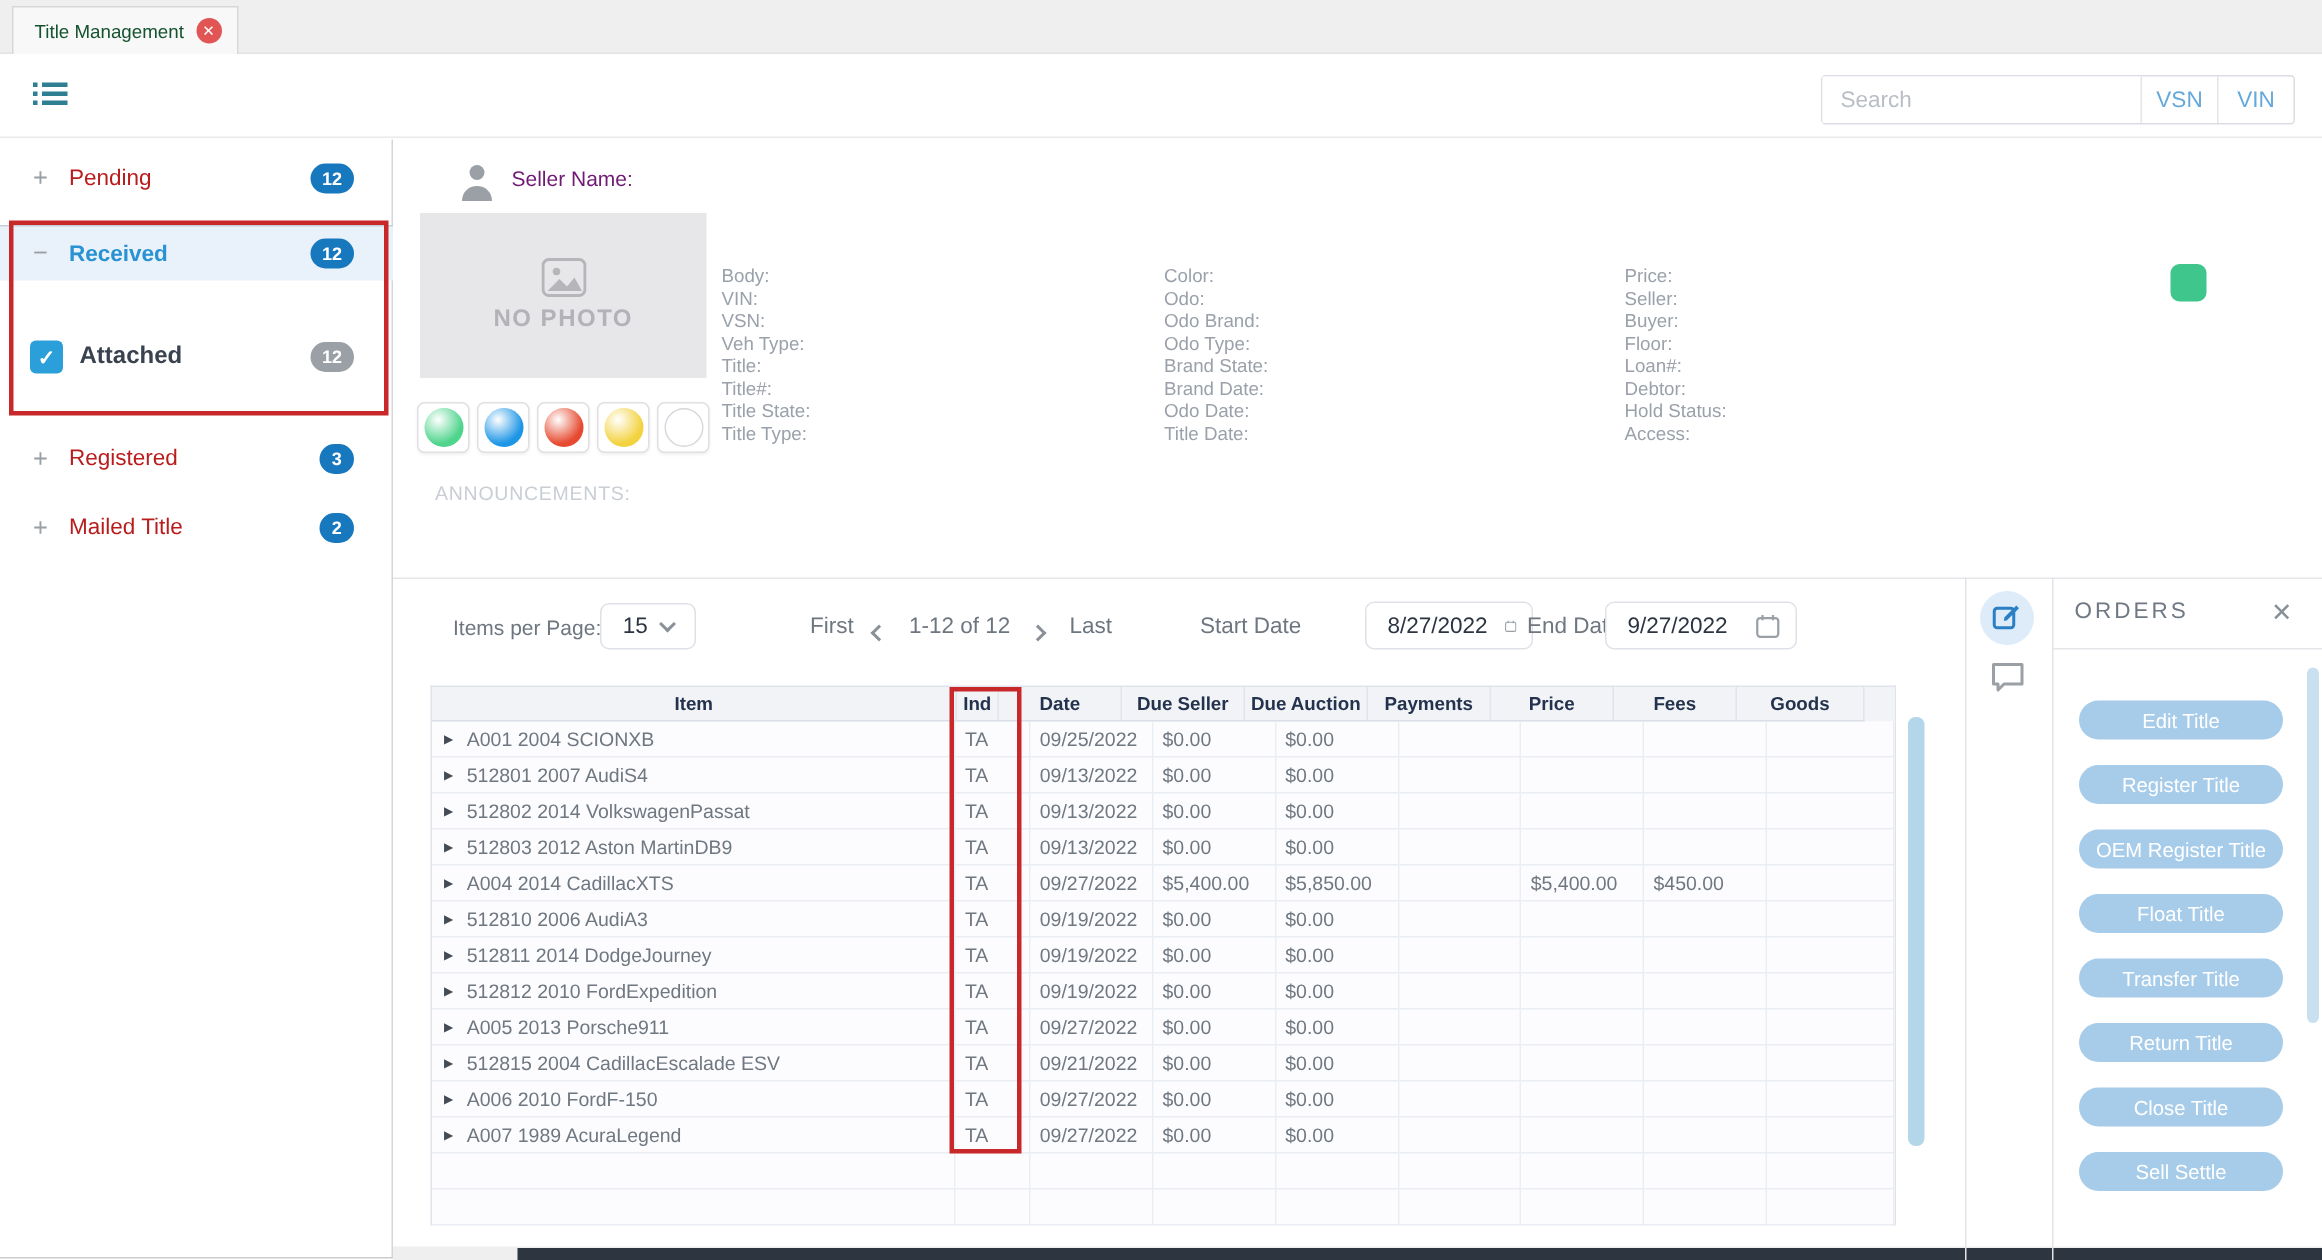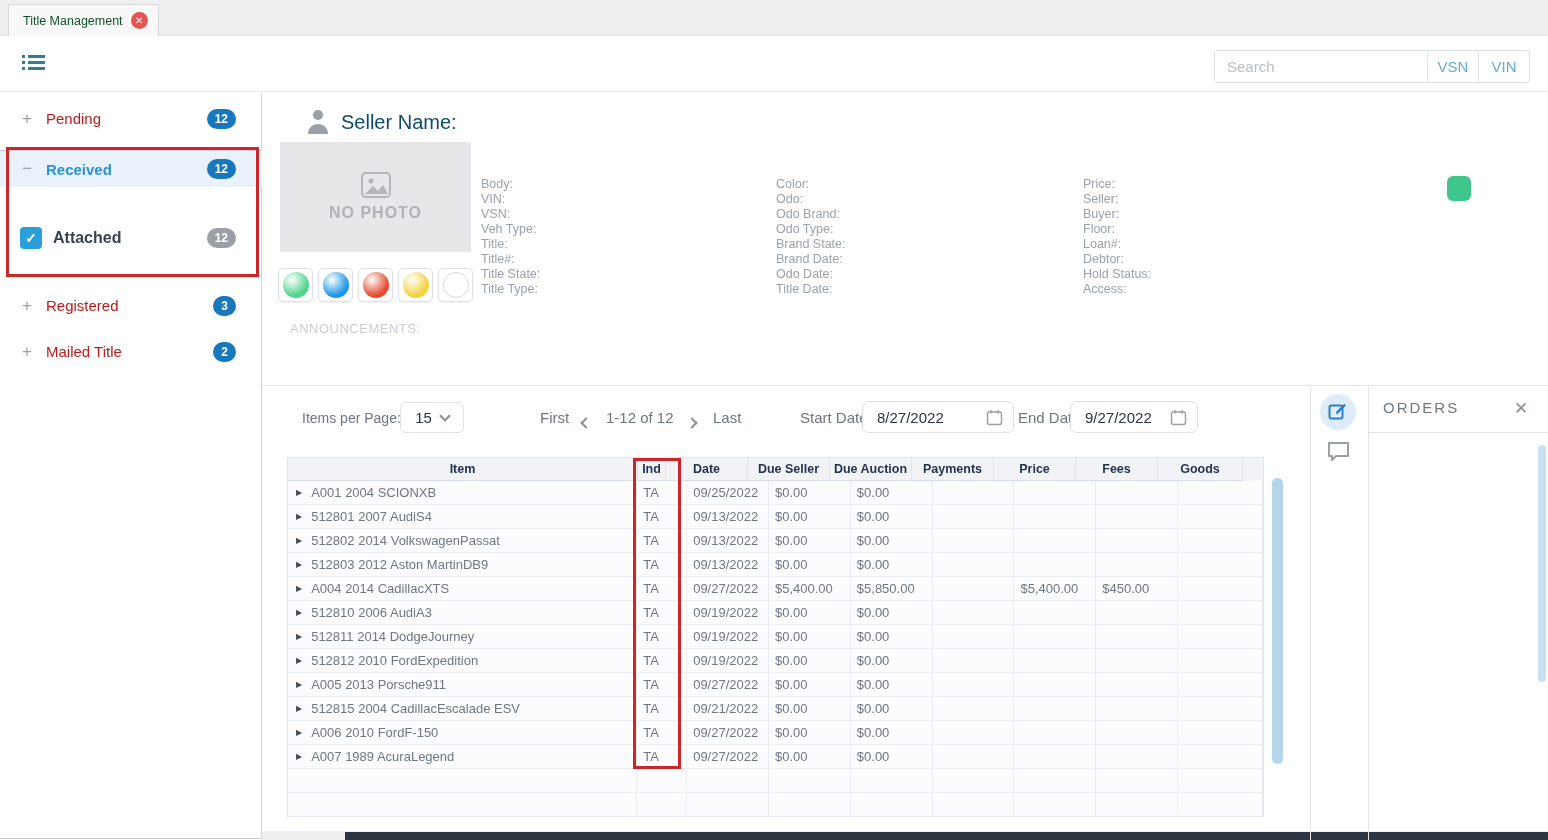--- a/index.html
+++ b/index.html
@@ -44,21 +44,21 @@
   .row-received .side-label{color:var(--link-blue);font-weight:bold;}
   .row-attached{top:126px;}
   .checkbox{width:22px;height:22px;border-radius:4px;background:#2b9fd9;color:#fff;font-size:14px;font-weight:bold;display:flex;align-items:center;justify-content:center;margin-left:20px;margin-right:11px;}
   .row-attached .side-label{font-size:16px;color:#39424e;font-weight:600;}
   .row-registered{top:194px;}
   .row-mailed{top:240px;}
   .red-box-sidebar{position:absolute;left:6px;top:54px;width:253px;height:130px;border:3px solid var(--red);pointer-events:none;z-index:5;}
 
   
   .person-icon{position:absolute;left:306px;top:108px;}
-  .seller-label{position:absolute;left:341px;top:111px;font-size:20px;color:#0c4a6e;text-align:right;}
+  .seller-label{position:absolute;left:341px;top:111px;font-size:14px;color:#701a75;text-align:right;}
   .photo-box{position:absolute;left:280px;top:142px;width:191px;height:110px;background:#e7e7ea;display:flex;flex-direction:column;align-items:center;justify-content:center;gap:6px;}
   .no-photo-text{font-size:16px;font-weight:bold;color:#b2b2b8;letter-spacing:1px;}
   .lights{position:absolute;left:278px;top:268px;display:flex;gap:5px;}
   .light-btn{width:35px;height:34px;background:#fff;border:1px solid #e0e0e4;border-radius:5px;display:flex;align-items:center;justify-content:center;box-shadow:0 1px 2px rgba(0,0,0,.06);cursor:pointer;}
   .light-dot{width:26px;height:26px;border-radius:50%;}
   .fields{position:absolute;top:177px;font-size:12.5px;line-height:15px;color:var(--label-gray);}
   .fields-1{left:481px;}
   .fields-2{left:776px;}
   .fields-3{left:1083px;}
   .green-square{position:absolute;left:1447px;top:176px;width:24px;height:25px;border-radius:6px;background:var(--green-ind);}
@@ -237,21 +237,21 @@
     <span>15</span>
     <span class="chev down"></span>
   </div>
   <div class="pg-item" style="left:540px;">First</div>
   <div class="pg-chev" style="left:582px;"><span class="chev left"></span></div>
   <div class="pg-item" style="left:606px;">1-12 of 12</div>
   <div class="pg-chev" style="left:688px;"><span class="chev right"></span></div>
   <div class="pg-item" style="left:713px;">Last</div>
 
   <div class="ctl-label" style="left:800px;top:409px;font-size:15px;">Start Date</div>
-  <div class="date-box" style="left:862px;width:152px;gap:11px;">
+  <div class="date-box" style="left:910px;width:112px;gap:11px;">
     <span>8/27/2022</span>
     <svg width="17" height="17" viewBox="0 0 17 17">
         <rect x="1.5" y="3" width="14" height="12.5" rx="2" fill="none" stroke="#9aa0a6" stroke-width="1.5"></rect>
         <line x1="5" y1="1" x2="5" y2="4.5" stroke="#9aa0a6" stroke-width="1.5"></line>
         <line x1="12" y1="1" x2="12" y2="4.5" stroke="#9aa0a6" stroke-width="1.5"></line>
       </svg>
   </div>
   <div class="ctl-label" style="left:1018px;top:409px;font-size:15px;">End Date</div>
   <div class="date-box" style="left:1070px;width:128px;">
     <span>9/27/2022</span>
@@ -481,15 +481,25 @@
   </div>
   <div class="comment-btn">
     <svg width="23" height="21" viewBox="0 0 23 21">
         <path d="M2 2h19v13h-12l-4 4v-4h-3z" fill="none" stroke="#9aa0a6" stroke-width="2" stroke-linejoin="round"></path>
       </svg>
   </div>
   <div class="orders-divider"></div>
   <div class="orders-title">ORDERS</div>
   <div class="orders-close">✕</div>
   <div class="orders-underline"></div>
+  <div class="orders-buttons" id="orders-buttons">
+      <button class="order-btn">Edit Title</button>
+      <button class="order-btn">Register Title</button>
+      <button class="order-btn">OEM Register Title</button>
+      <button class="order-btn">Float Title</button>
+      <button class="order-btn">Transfer Title</button>
+      <button class="order-btn">Return Title</button>
+      <button class="order-btn">Close Title</button>
+      <button class="order-btn">Sell Settle</button>
+    </div>
   <div class="orders-vscroll"></div>
 
 </div>
 
 </body></html>

